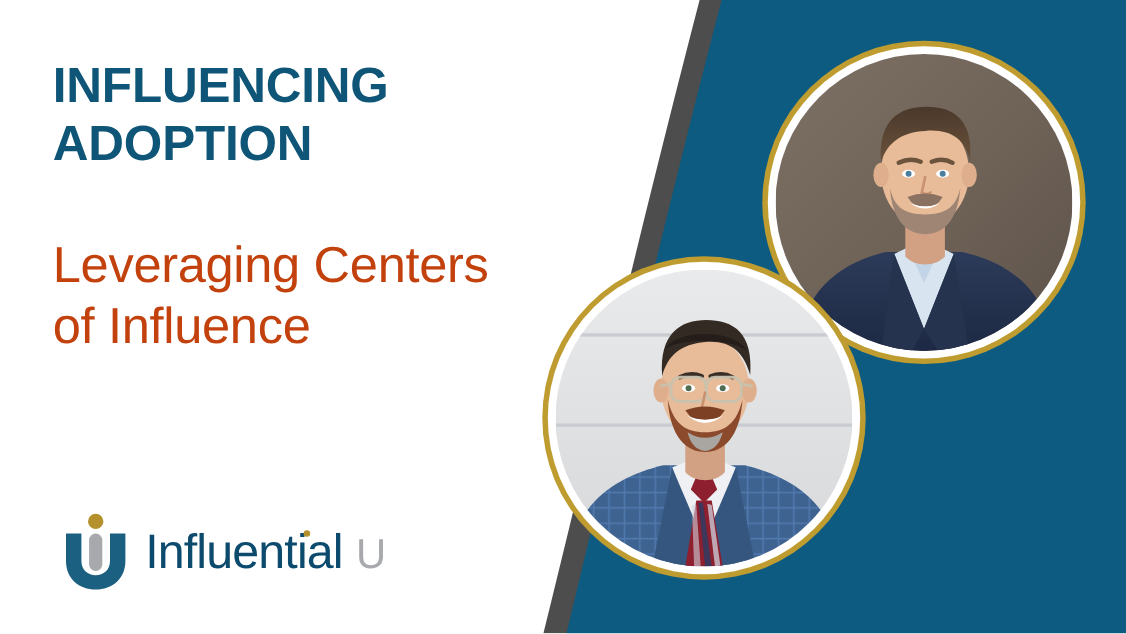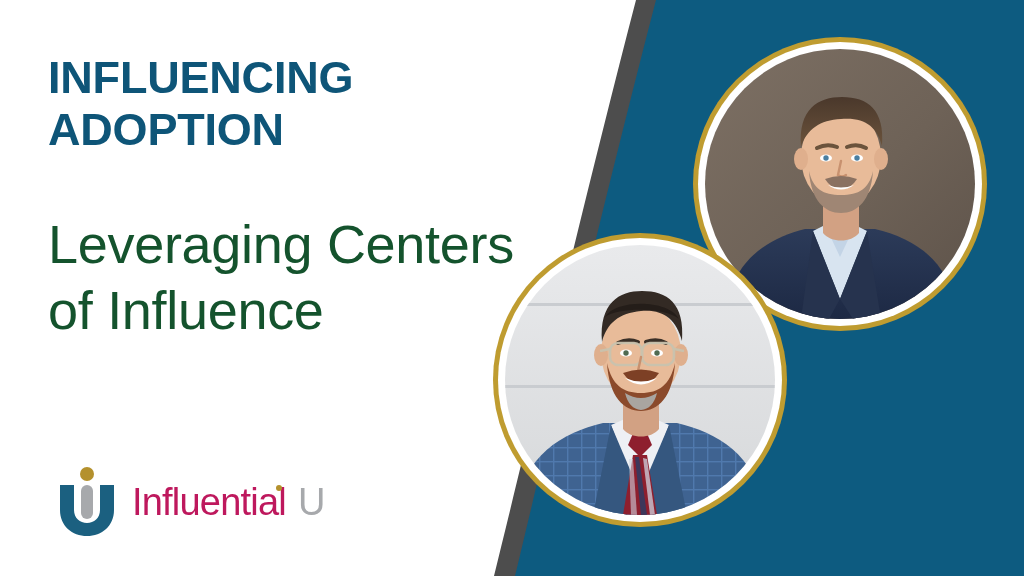--- a/index.html
+++ b/index.html
@@ -43,24 +43,24 @@
     line-height: 1.16;
     letter-spacing: -0.2px;
     color: #0e5578;
     margin: 0;
     text-transform: uppercase;
     white-space: pre-line;
   }
   .subhead {
     font-family: "Liberation Sans", sans-serif;
     font-weight: normal;
-    font-size: 54px;
+    font-size: 46px;
     line-height: 1.22;
     letter-spacing: -0.3px;
-    color: #14532d;
+    color: #c2410c;
     margin: 0;
     padding-top: 56px;
     white-space: pre-line;
   }
 
   
   .logo {
     position: absolute;
     left: 56px;
     top: 466px;
@@ -75,24 +75,24 @@
     display: block;
   }
   .logo-wordmark {
     display: flex;
     align-items: baseline;
     gap: 12px;
   }
   .logo-word-main {
     position: relative;
     font-family: "Liberation Sans", sans-serif;
-    font-size: 38px;
+    font-size: 44px;
     font-weight: normal;
     letter-spacing: -0.8px;
-    color: #be185d;
+    color: #0c4a6e;
     line-height: 1;
   }
   .logo-word-u {
     font-family: "Liberation Sans", sans-serif;
     font-size: 38px;
     font-weight: normal;
     color: #a7a9ac;
     line-height: 1;
   }
   

